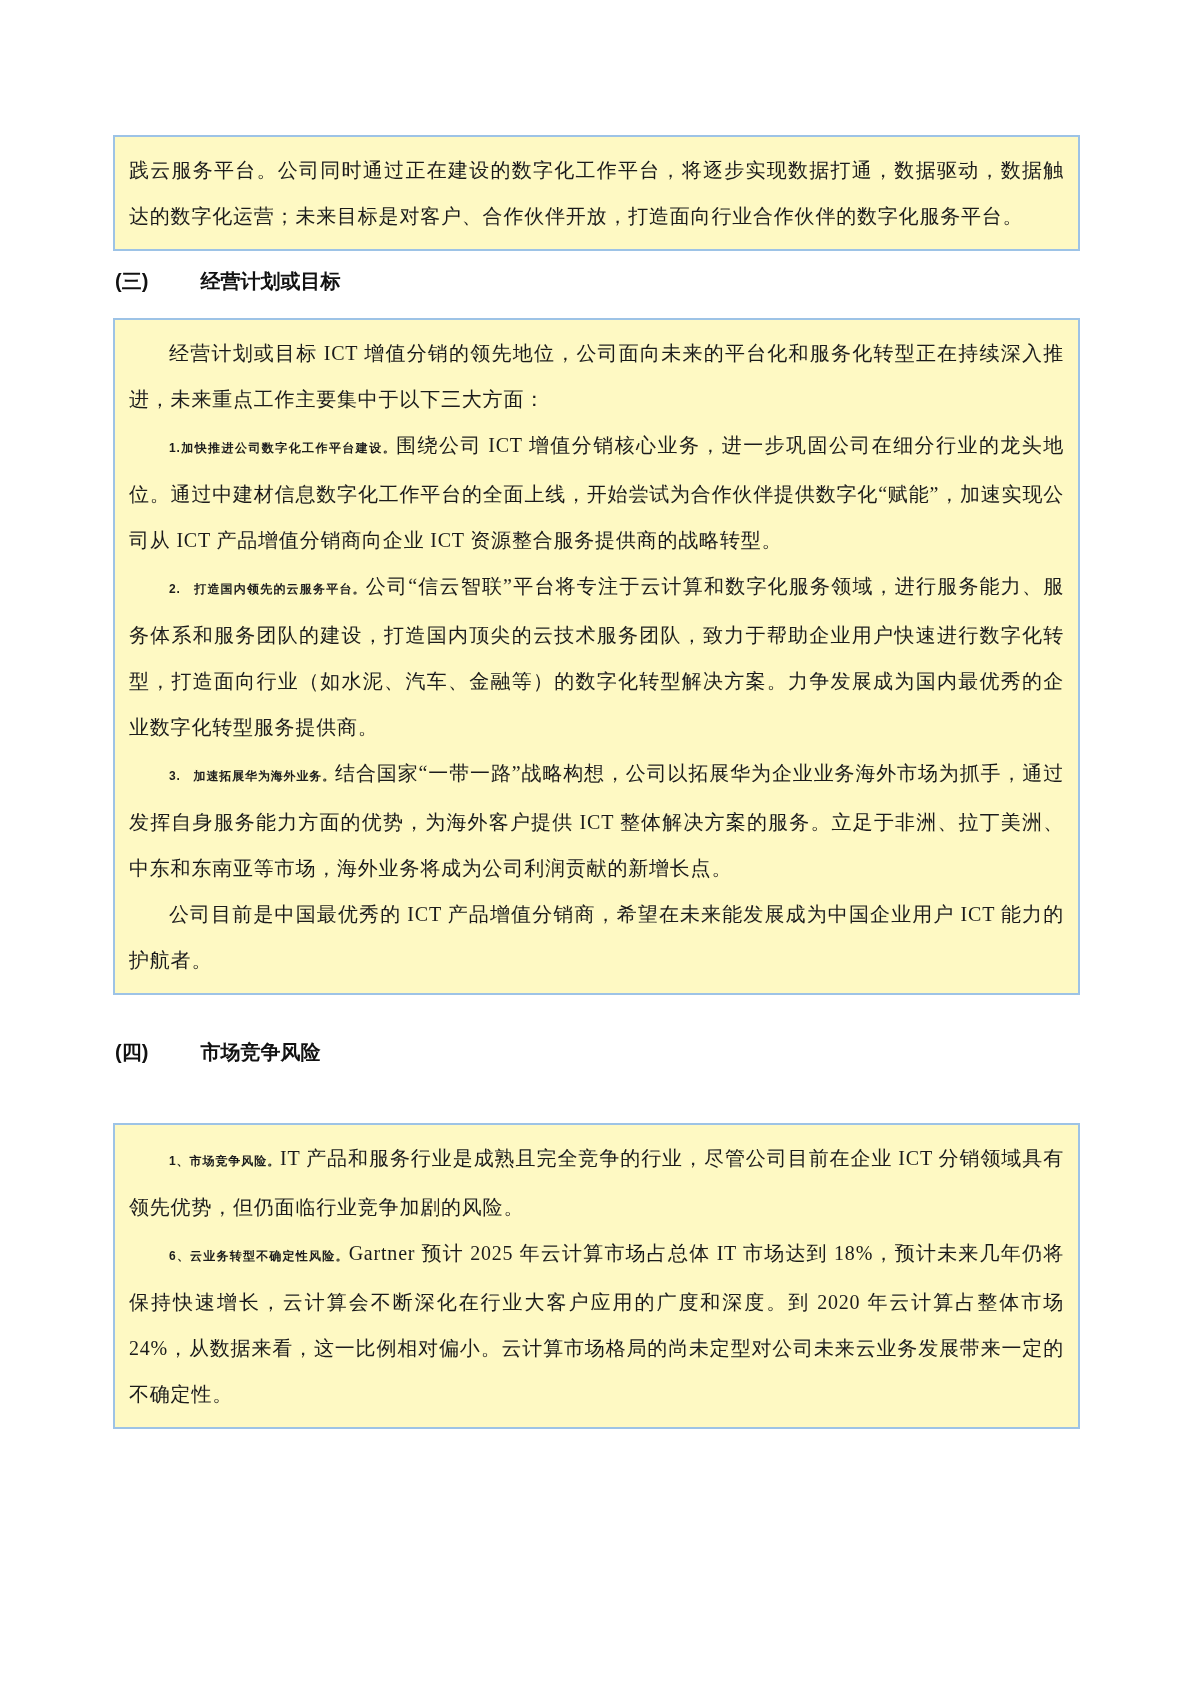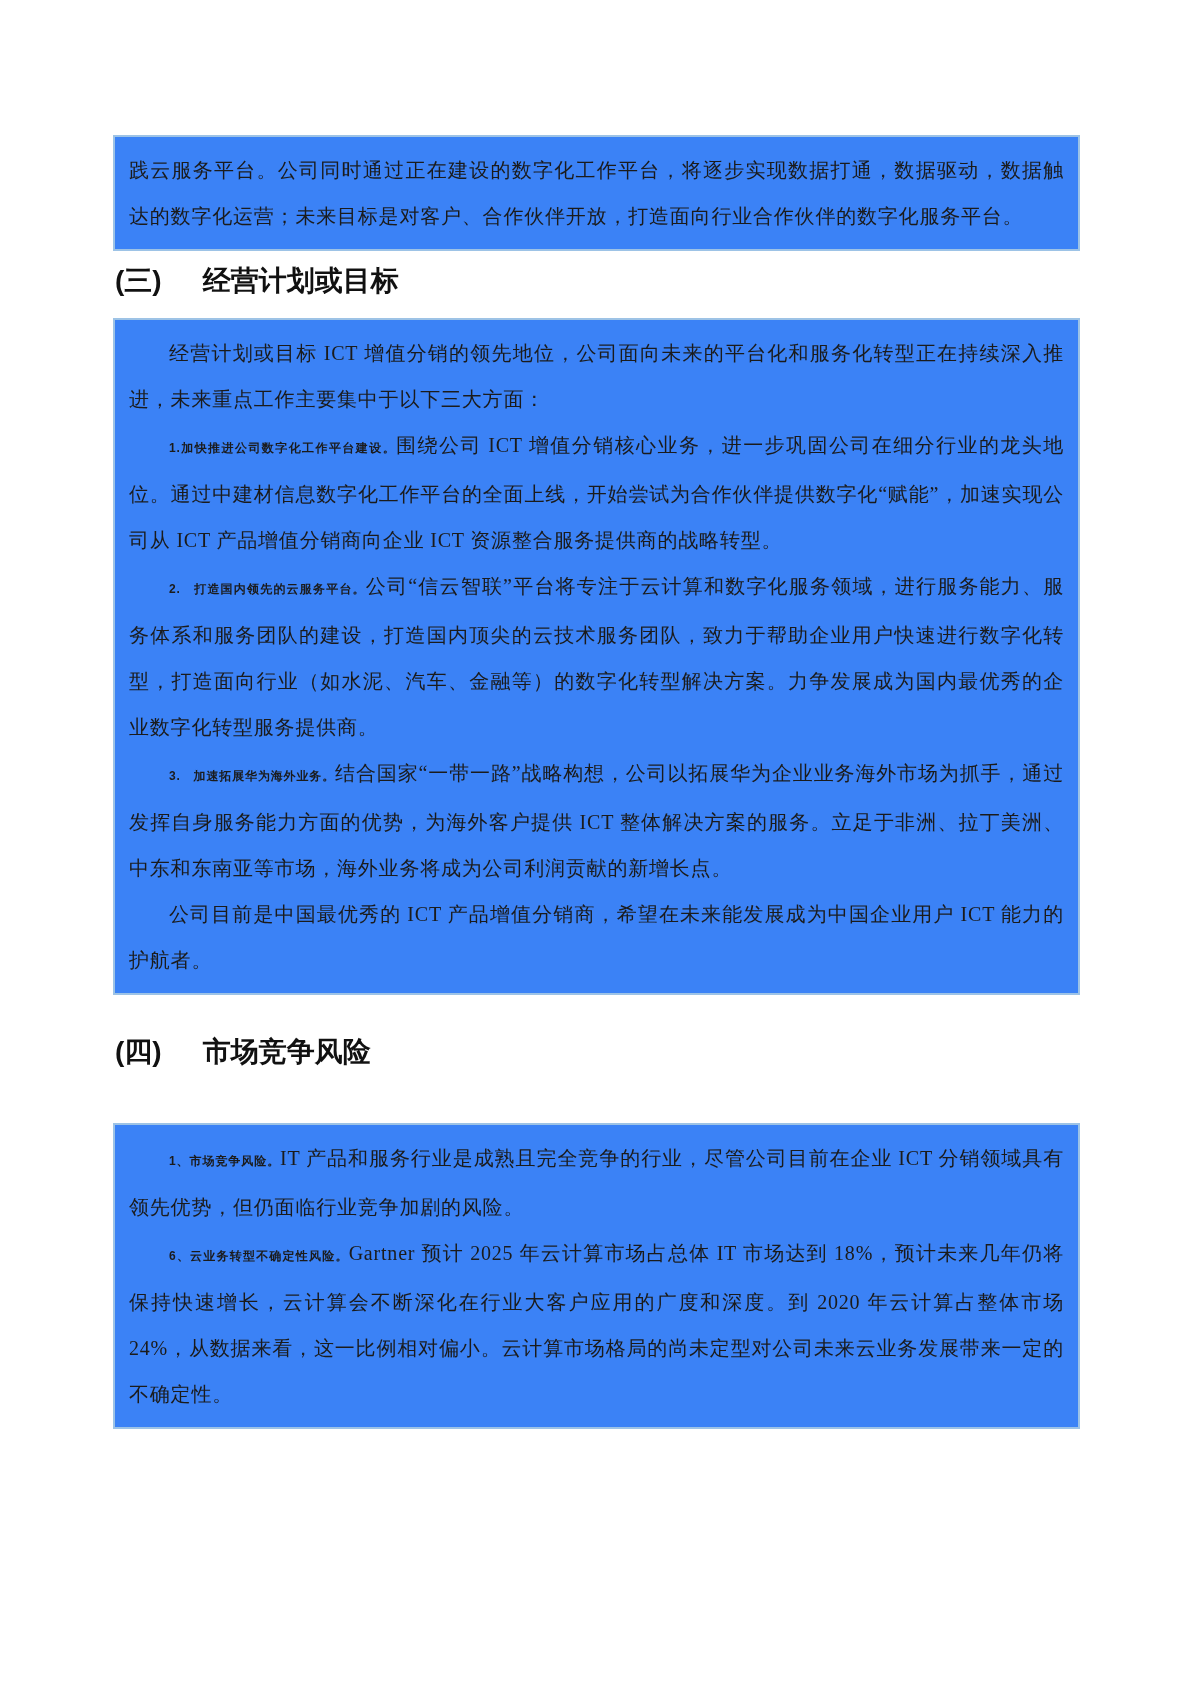--- a/index.html
+++ b/index.html
@@ -16,41 +16,41 @@
     width: 1200px;
     height: 1697px;
     background: #ffffff;
     overflow: hidden;
   }
   .box {
     position: absolute;
     left: 113px;
     width: 967px;
     border: 2px solid #9dc3e6;
-    background: #3b82f6;
+    background: #fef9c3;
     padding: 10px 14px;
   }
   .box1 { top: 135px; }
   .box2 { top: 318px; }
   .box3 { top: 1091px; margin-top: 32px; }
   .para {
     margin: 0;
     font-size: 20px;
     line-height: 46px;
     letter-spacing: 0.8px;
     text-align: justify;
     text-indent: 40px;
   }
   .para.no-indent { text-indent: 0; }
   .para .lead { font-weight: bold; font-family: "Liberation Sans", "DejaVu Sans", sans-serif; font-size: 12px; }
   .heading {
     position: absolute;
     left: 115px;
     margin: 0;
-    font-size: 28px;
+    font-size: 20px;
     font-weight: bold;
     font-family: "Liberation Sans", "DejaVu Sans", sans-serif;
     color: #111111;
     line-height: 30px;
   }
   .heading-3 { top: 266px; }
   .heading-4 { top: 1037px; }
   .heading .h-num { display: inline-block; min-width: 52px; margin-right: 28px; }
 </style>
 </head>

